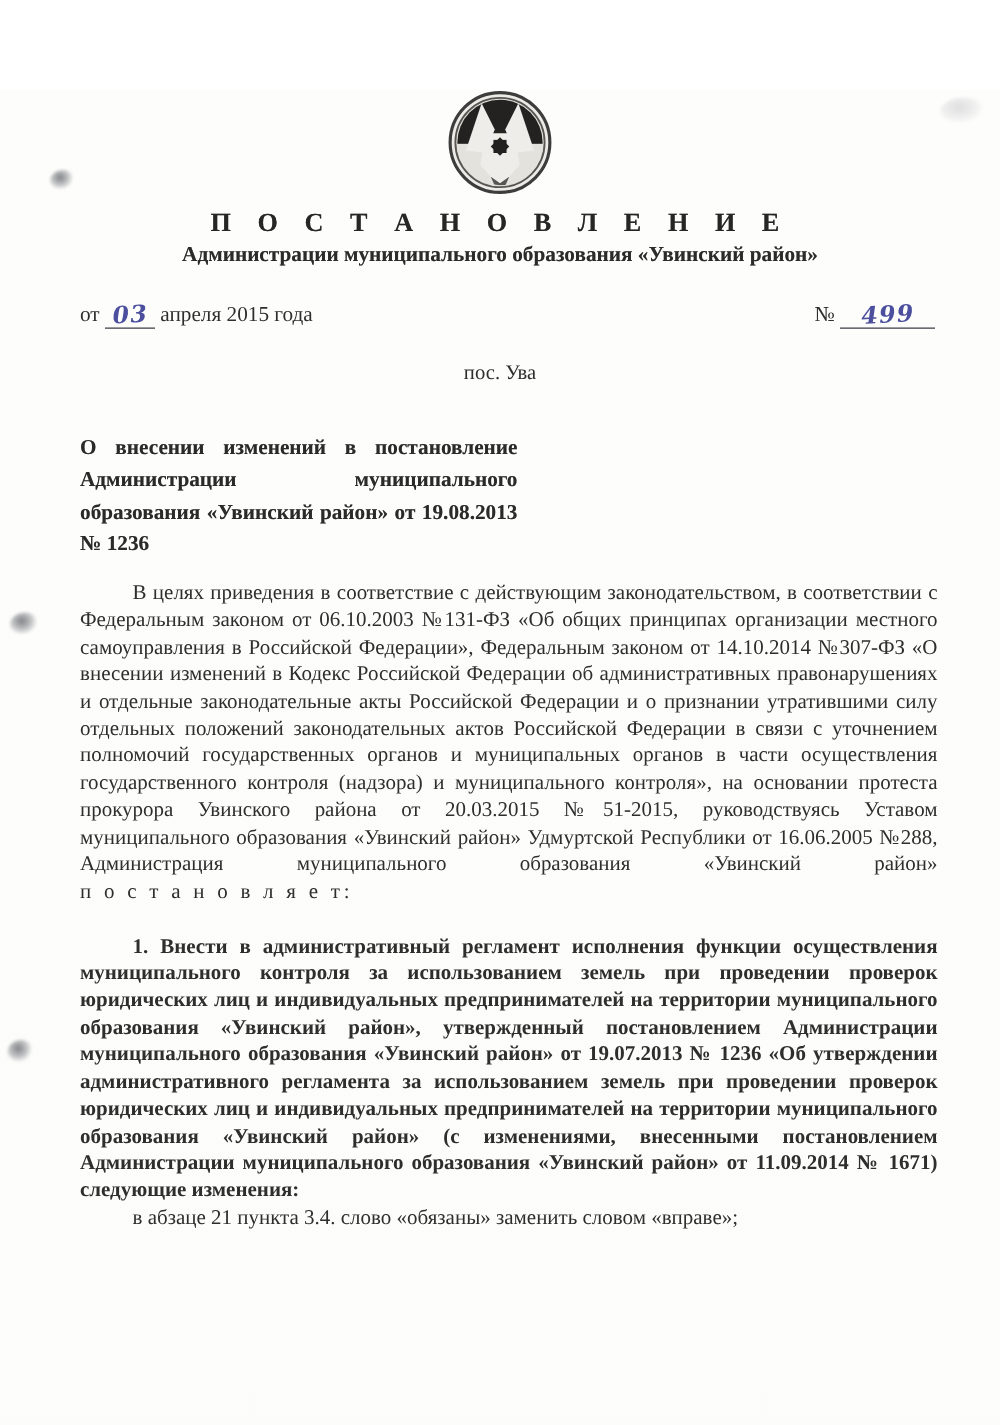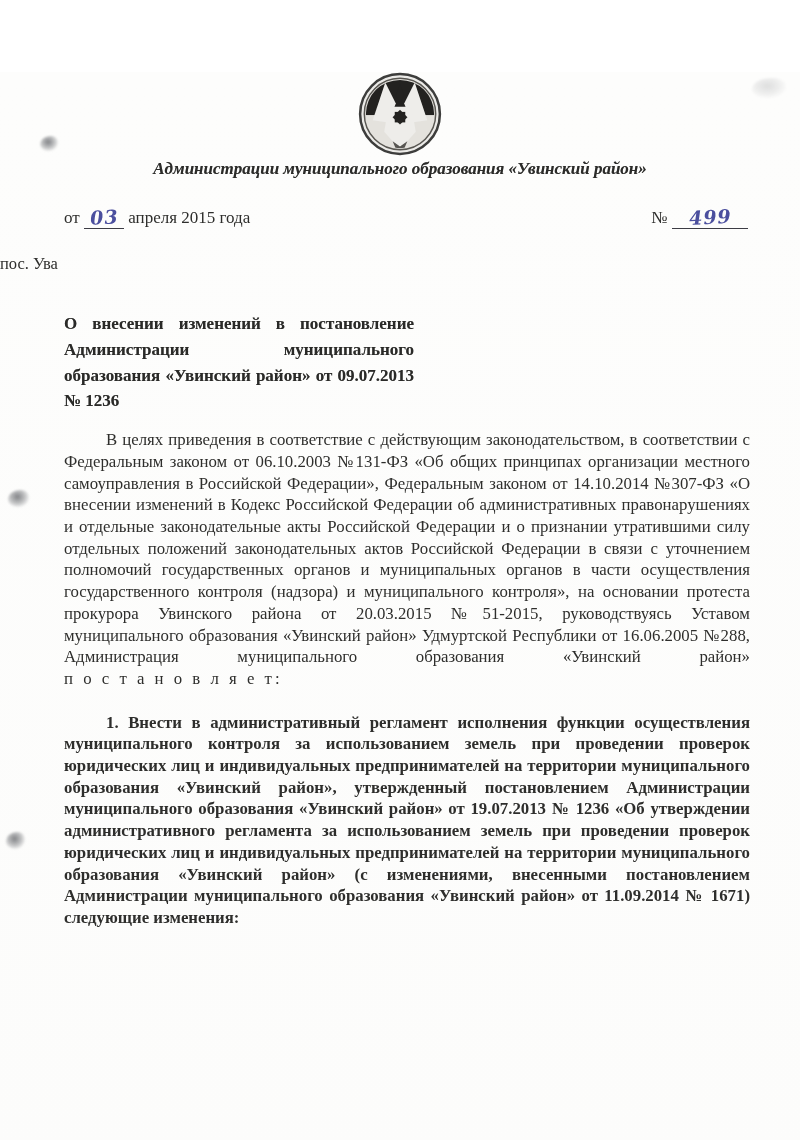--- a/index.html
+++ b/index.html
@@ -31,21 +31,20 @@
     color: #262624;
     text-shadow: 0 0 0.5px rgba(40,40,40,0.5);
   }
   .subtitle {
     margin-top: 3px;
     text-align: center;
     font-size: 17px;
     font-weight: bold;
     color: #2b2b29;
     text-shadow: 0 0 0.4px rgba(40,40,40,0.45);
-    font-style: italic;
   }
   
   .meta-row {
     display: flex;
     justify-content: space-between;
     align-items: baseline;
     margin: 26px 52px 0 64px;
     font-size: 17px;
   }
   .blank {
@@ -60,21 +59,21 @@
     font-family: "DejaVu Serif", serif;
     font-style: italic;
     font-weight: bold;
     font-size: 19px;
     color: #4b4f9e;
     display: inline-block;
     transform: rotate(-3deg) translateY(1px);
     letter-spacing: 1px;
   }
   .place {
-    text-align: left;
+    text-align: center;
     margin-top: 25px;
     font-size: 16.5px;
   }
   
   .subject {
     margin: 37px 0 0 64px;
     width: 350px;
     font-size: 17px;
     font-weight: bold;
     line-height: 25.8px;
@@ -140,37 +139,39 @@
         <path d="M29,33 L51,33 L55,57 L47,66 L40,71 L33,66 L25,57 Z" fill="#f4f3f0"></path>
         <path d="M33,66 L40,71 L47,66 L44,73 L36,73 Z" fill="#55534f"></path>
         <g fill="#1e1d1b" transform="translate(40,43)">
           <rect x="-5" y="-5" width="10" height="10"></rect>
           <rect x="-5" y="-5" width="10" height="10" transform="rotate(45)"></rect>
         </g>
       </g>
     </svg>
   </div>
 
+  <div class="title">П О С Т А Н О В Л Е Н И Е</div>
   <div class="subtitle">Администрации муниципального образования «Увинский район»</div>
 
   <div class="meta-row">
     <div>
       <span>от</span>
       <span class="blank blank-date"><span class="hand">03</span></span>
       <span>апреля 2015 года</span>
     </div>
     <div>
       <span>№</span>
       <span class="blank blank-num"><span class="hand">499</span></span>
     </div>
   </div>
 
   <div class="place">пос. Ува</div>
 
-  <div class="subject">О внесении изменений в постановление Администрации муниципального образования «Увинский район» от 09.07.2013 № 1236</div>
+  <div class="subject">О внесении изменений в постановление Администрации муниципального образования «Увинский район» от 19.08.2013 № 1236</div>
 
   <div class="content">
     <p><span>В целях приведения в соответствие с действующим законодательством, в соответствии с Федеральным законом от 06.10.2003 №131-ФЗ «Об общих принципах организации местного самоуправления в Российской Федерации», Федеральным законом от 14.10.2014 №307-ФЗ «О внесении изменений в Кодекс Российской Федерации об административных правонарушениях и отдельные законодательные акты Российской Федерации и о признании утратившими силу отдельных положений законодательных актов Российской Федерации в связи с уточнением полномочий государственных органов и муниципальных органов в части осуществления государственного контроля (надзора) и муниципального контроля», на основании протеста прокурора Увинского района от 20.03.2015 №51-2015, руководствуясь Уставом муниципального образования «Увинский район» Удмуртской Республики от 16.06.2005 №288, Администрация муниципального образования «Увинский район»</span>
       <span class="resolve-word">п о с т а н о в л я е т:</span></p>
     <p class="gap-top">1. Внести в административный регламент исполнения функции осуществления муниципального контроля за использованием земель при проведении проверок юридических лиц и индивидуальных предпринимателей на территории муниципального образования «Увинский район», утвержденный постановлением Администрации муниципального образования «Увинский район» от 19.07.2013 № 1236 «Об утверждении  административного регламента за использованием земель при проведении проверок юридических лиц и индивидуальных предпринимателей на территории муниципального образования «Увинский район» (с изменениями, внесенными постановлением Администрации муниципального образования «Увинский район» от 11.09.2014 № 1671) следующие изменения:</p>
+    <p>в абзаце 21 пункта 3.4. слово «обязаны» заменить словом «вправе»;</p>
   </div>
 
 </div>
 
 </body></html>

